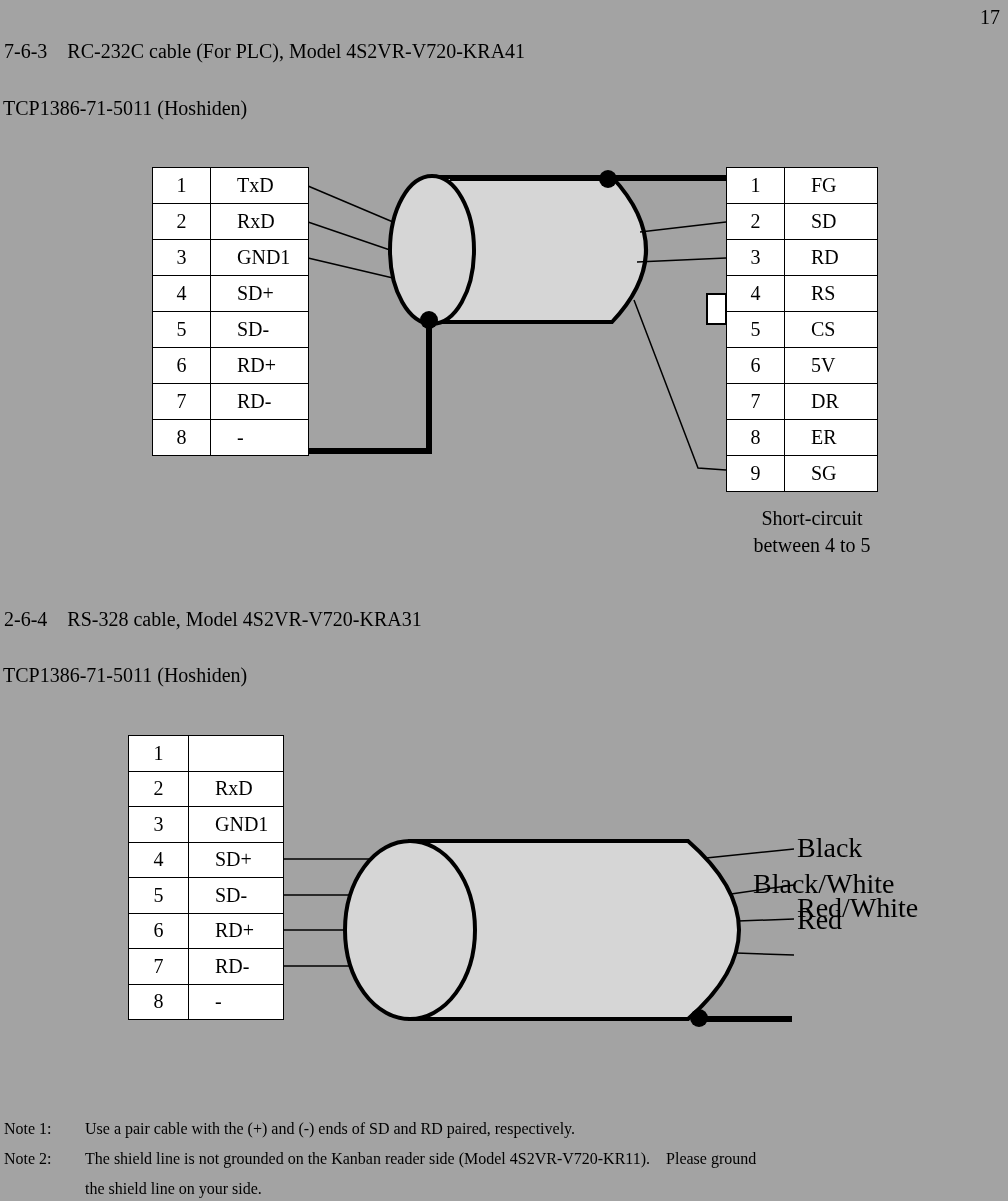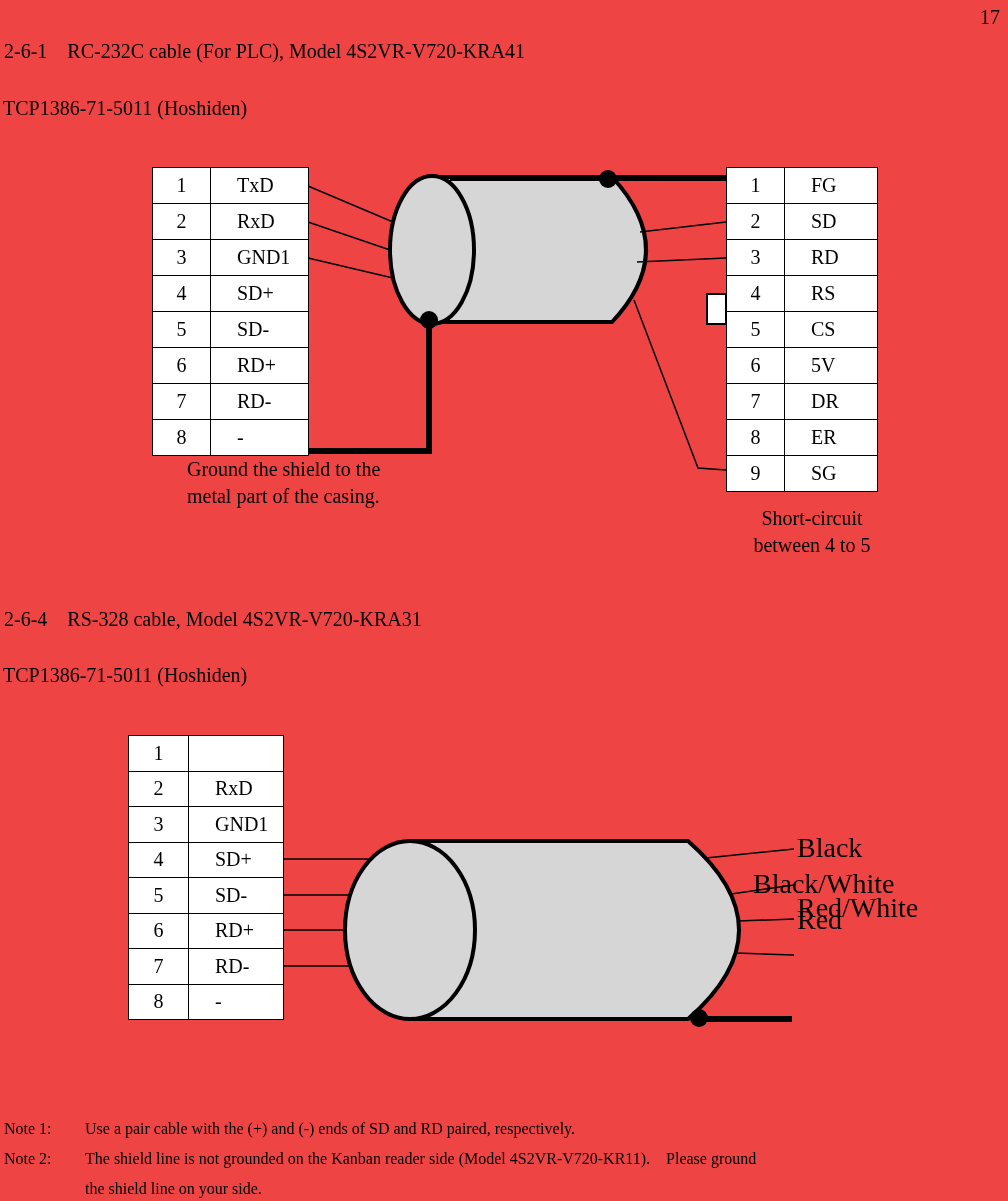--- a/index.html
+++ b/index.html
@@ -1,18 +1,18 @@
 <!DOCTYPE html>
 <html><head>
 <meta charset="utf-8">
 <style>
   * { margin:0; padding:0; box-sizing:border-box; }
   html,body { background:#fff; }
   .page {
-    position:relative; width:1008px; height:1201px; background:#ef4444;
+    position:relative; width:1008px; height:1201px; background:#a3a3a3;
     font-family:"Liberation Serif", serif; color:#000; overflow:hidden;
   }
   .txt { position:absolute; font-size:20px; line-height:27px; white-space:pre-wrap; }
   .pin-table {
     position:absolute; display:grid; background:#fff;
     border-top:1.5px solid #000; border-left:1.5px solid #000;
   }
   .pin-table .cell {
     border-right:1.5px solid #000; border-bottom:1.5px solid #000;
     font-size:20px; display:flex; align-items:center; background:#fff;
@@ -25,21 +25,21 @@
   .note-text { white-space:pre-wrap; }
   .wire-label { position:absolute; font-size:28px; line-height:24px; }
 </style>
 </head>
 <body>
 
 <div class="page">
 
   <div class="txt" style="top:4px; right:8px;">17</div>
 
-  <div class="txt" style="left:4px; top:38px;">2-6-1    RC-232C cable (For PLC), Model 4S2VR-V720-KRA41</div>
+  <div class="txt" style="left:4px; top:38px;">7-6-3    RC-232C cable (For PLC), Model 4S2VR-V720-KRA41</div>
   <div class="txt" style="left:3px; top:95px;">TCP1386-71-5011 (Hoshiden)</div>
 
   <svg class="diagram-svg" width="1008" height="1201" viewBox="0 0 1008 1201">
 
     <line x1="308" y1="186" x2="393" y2="222" stroke="#000" stroke-width="1.5"></line>
     <line x1="308" y1="222" x2="390" y2="250" stroke="#000" stroke-width="1.5"></line>
     <line x1="308" y1="258" x2="393" y2="278" stroke="#000" stroke-width="1.5"></line>
 
     <path d="M 432 177 L 612 177 Q 680 250 612 322 L 432 322 Z" stroke="#000" stroke-width="4" fill="#d6d6d6"></path>
     <ellipse cx="432" cy="250" rx="42" ry="74" stroke="#000" stroke-width="4" fill="#d6d6d6"></ellipse>
@@ -124,22 +124,20 @@
       <div class="cell pin">7</div>
       <div class="cell label">DR</div>
 
       <div class="cell pin">8</div>
       <div class="cell label">ER</div>
 
       <div class="cell pin">9</div>
       <div class="cell label">SG</div>
     </div>
 
-  <div class="txt" style="left:187px; top:456px; width:250px;">Ground the shield to the
-metal part of the casing.</div>
   <div class="txt" style="left:727px; top:505px; width:170px;text-align:center;">Short-circuit
 between 4 to 5</div>
 
   <div class="txt" style="left:4px; top:606px;">2-6-4    RS-328 cable, Model 4S2VR-V720-KRA31</div>
   <div class="txt" style="left:3px; top:662px;">TCP1386-71-5011 (Hoshiden)</div>
 
   <div class="pin-table" style="left:128px; top:735px; grid-template-columns:60px 95px; grid-auto-rows:35.5px;">
 
       <div class="cell pin">1</div>
       <div class="cell label"></div>

